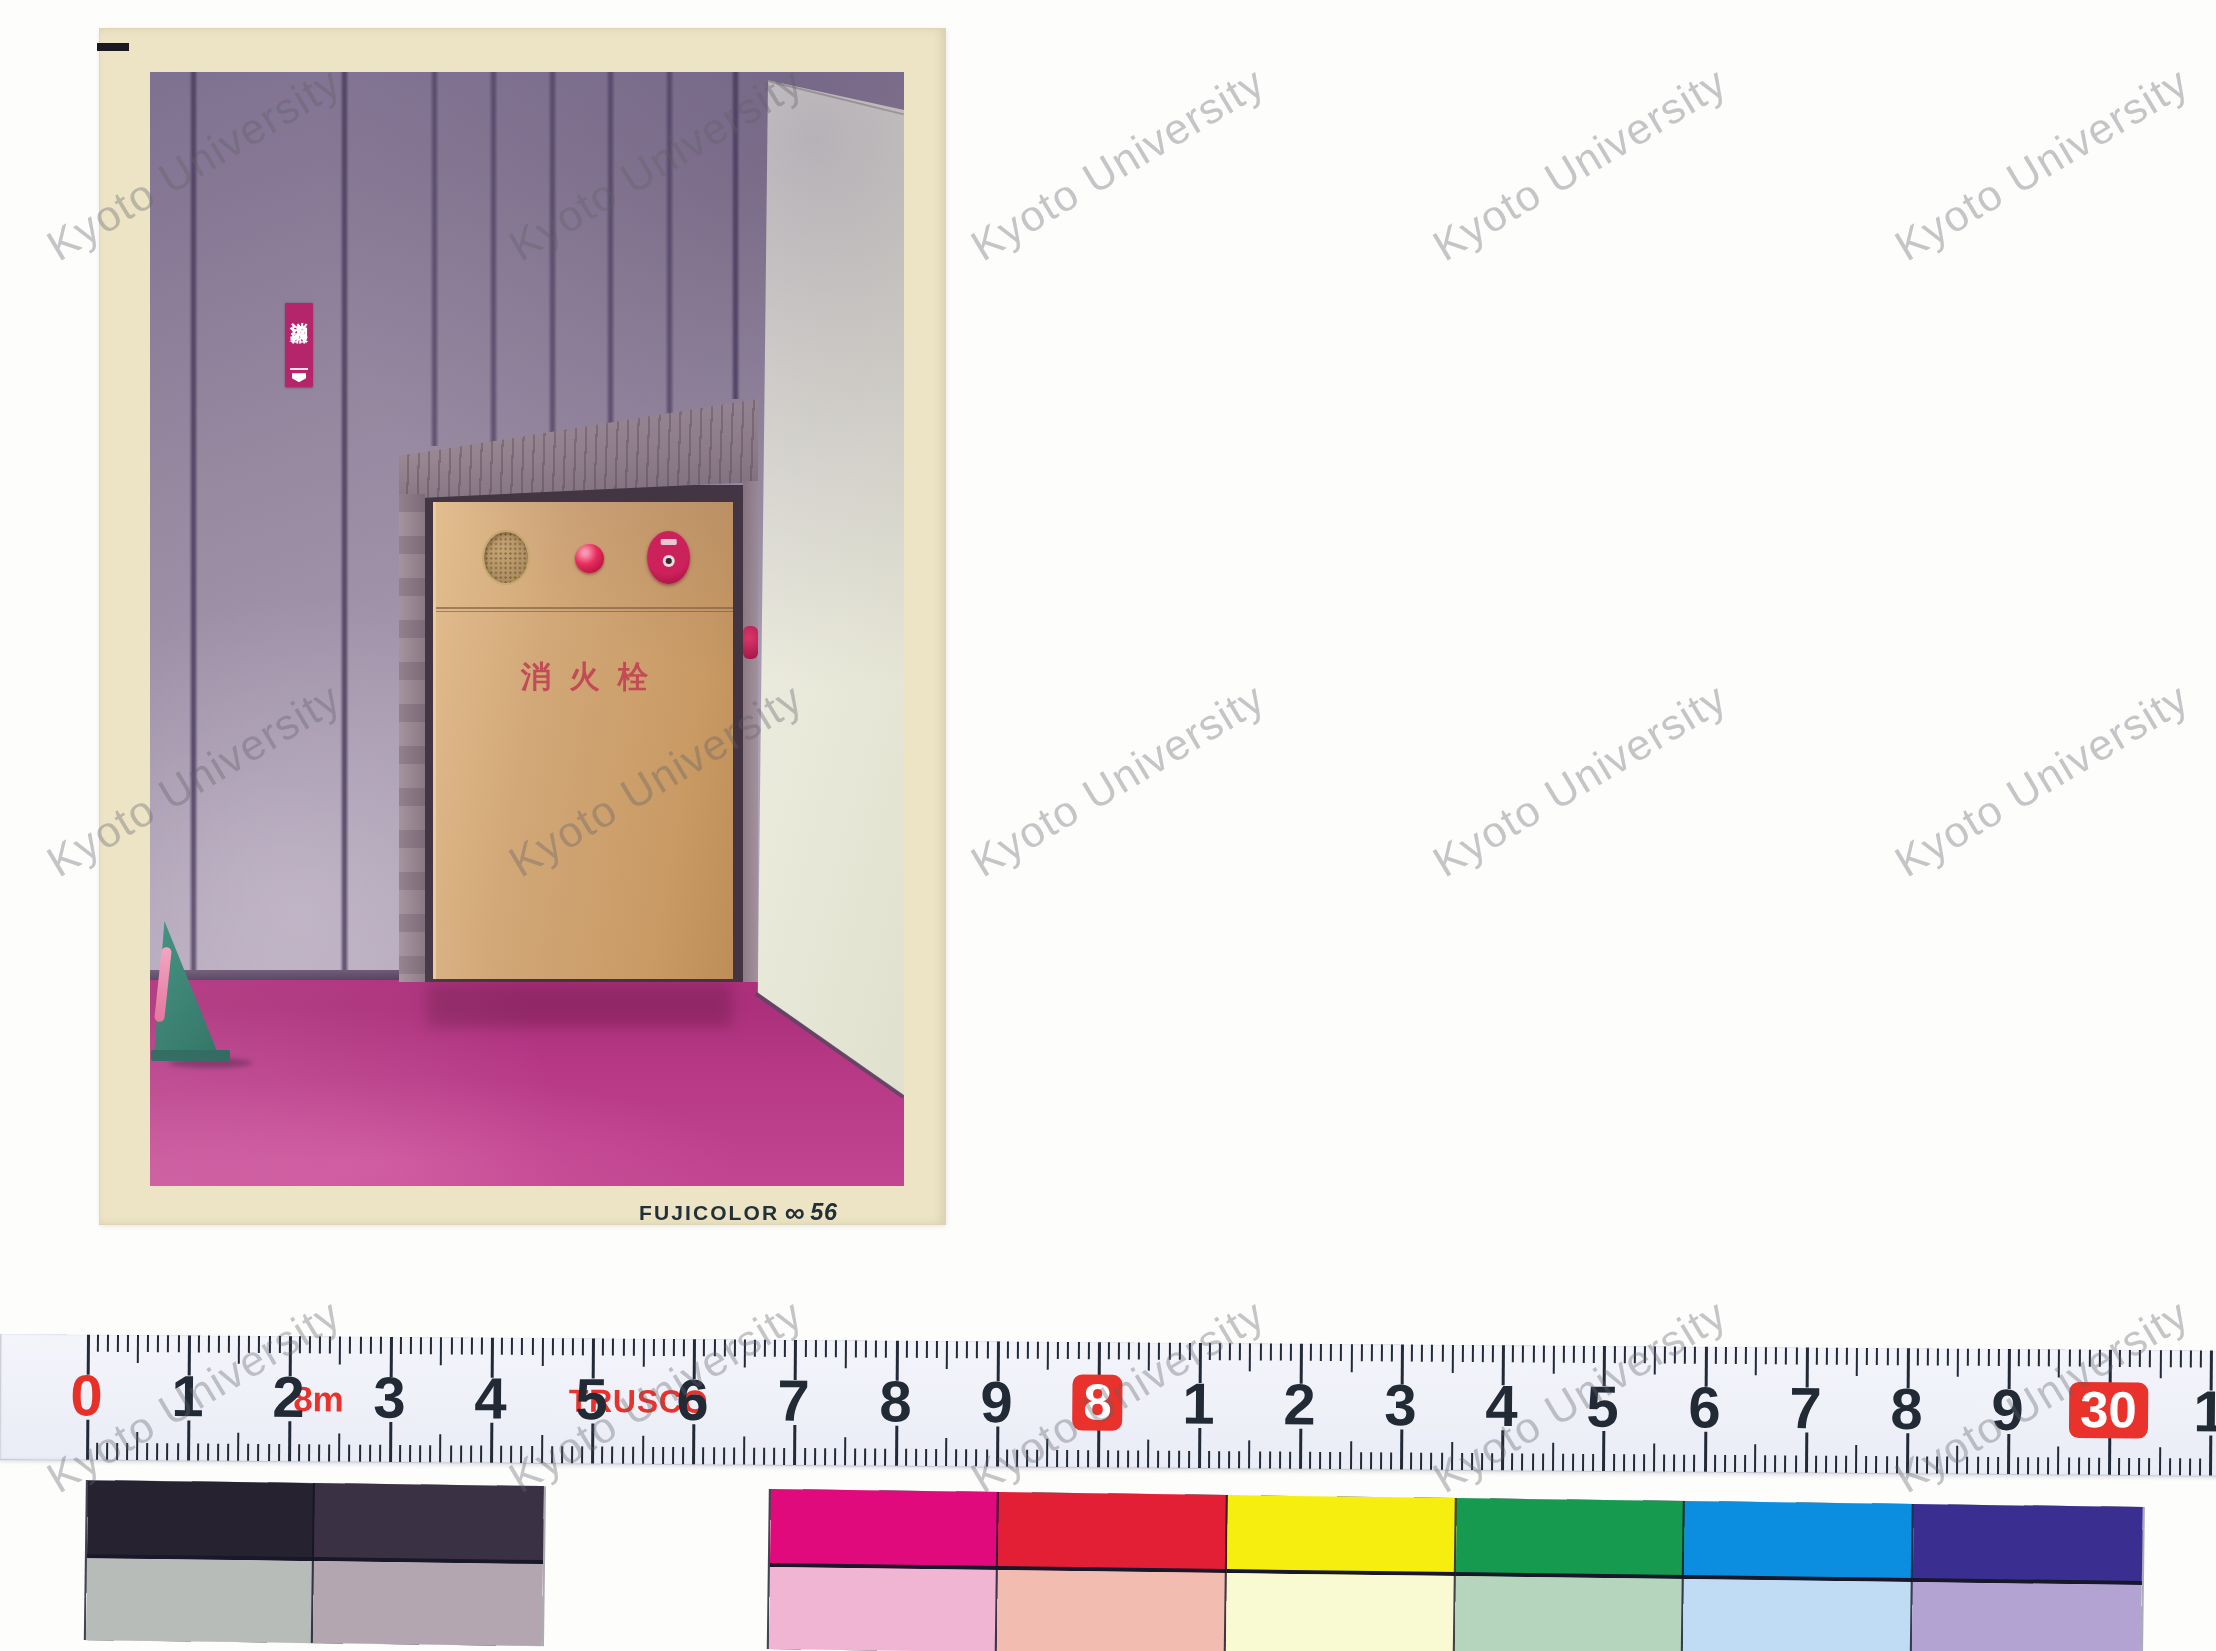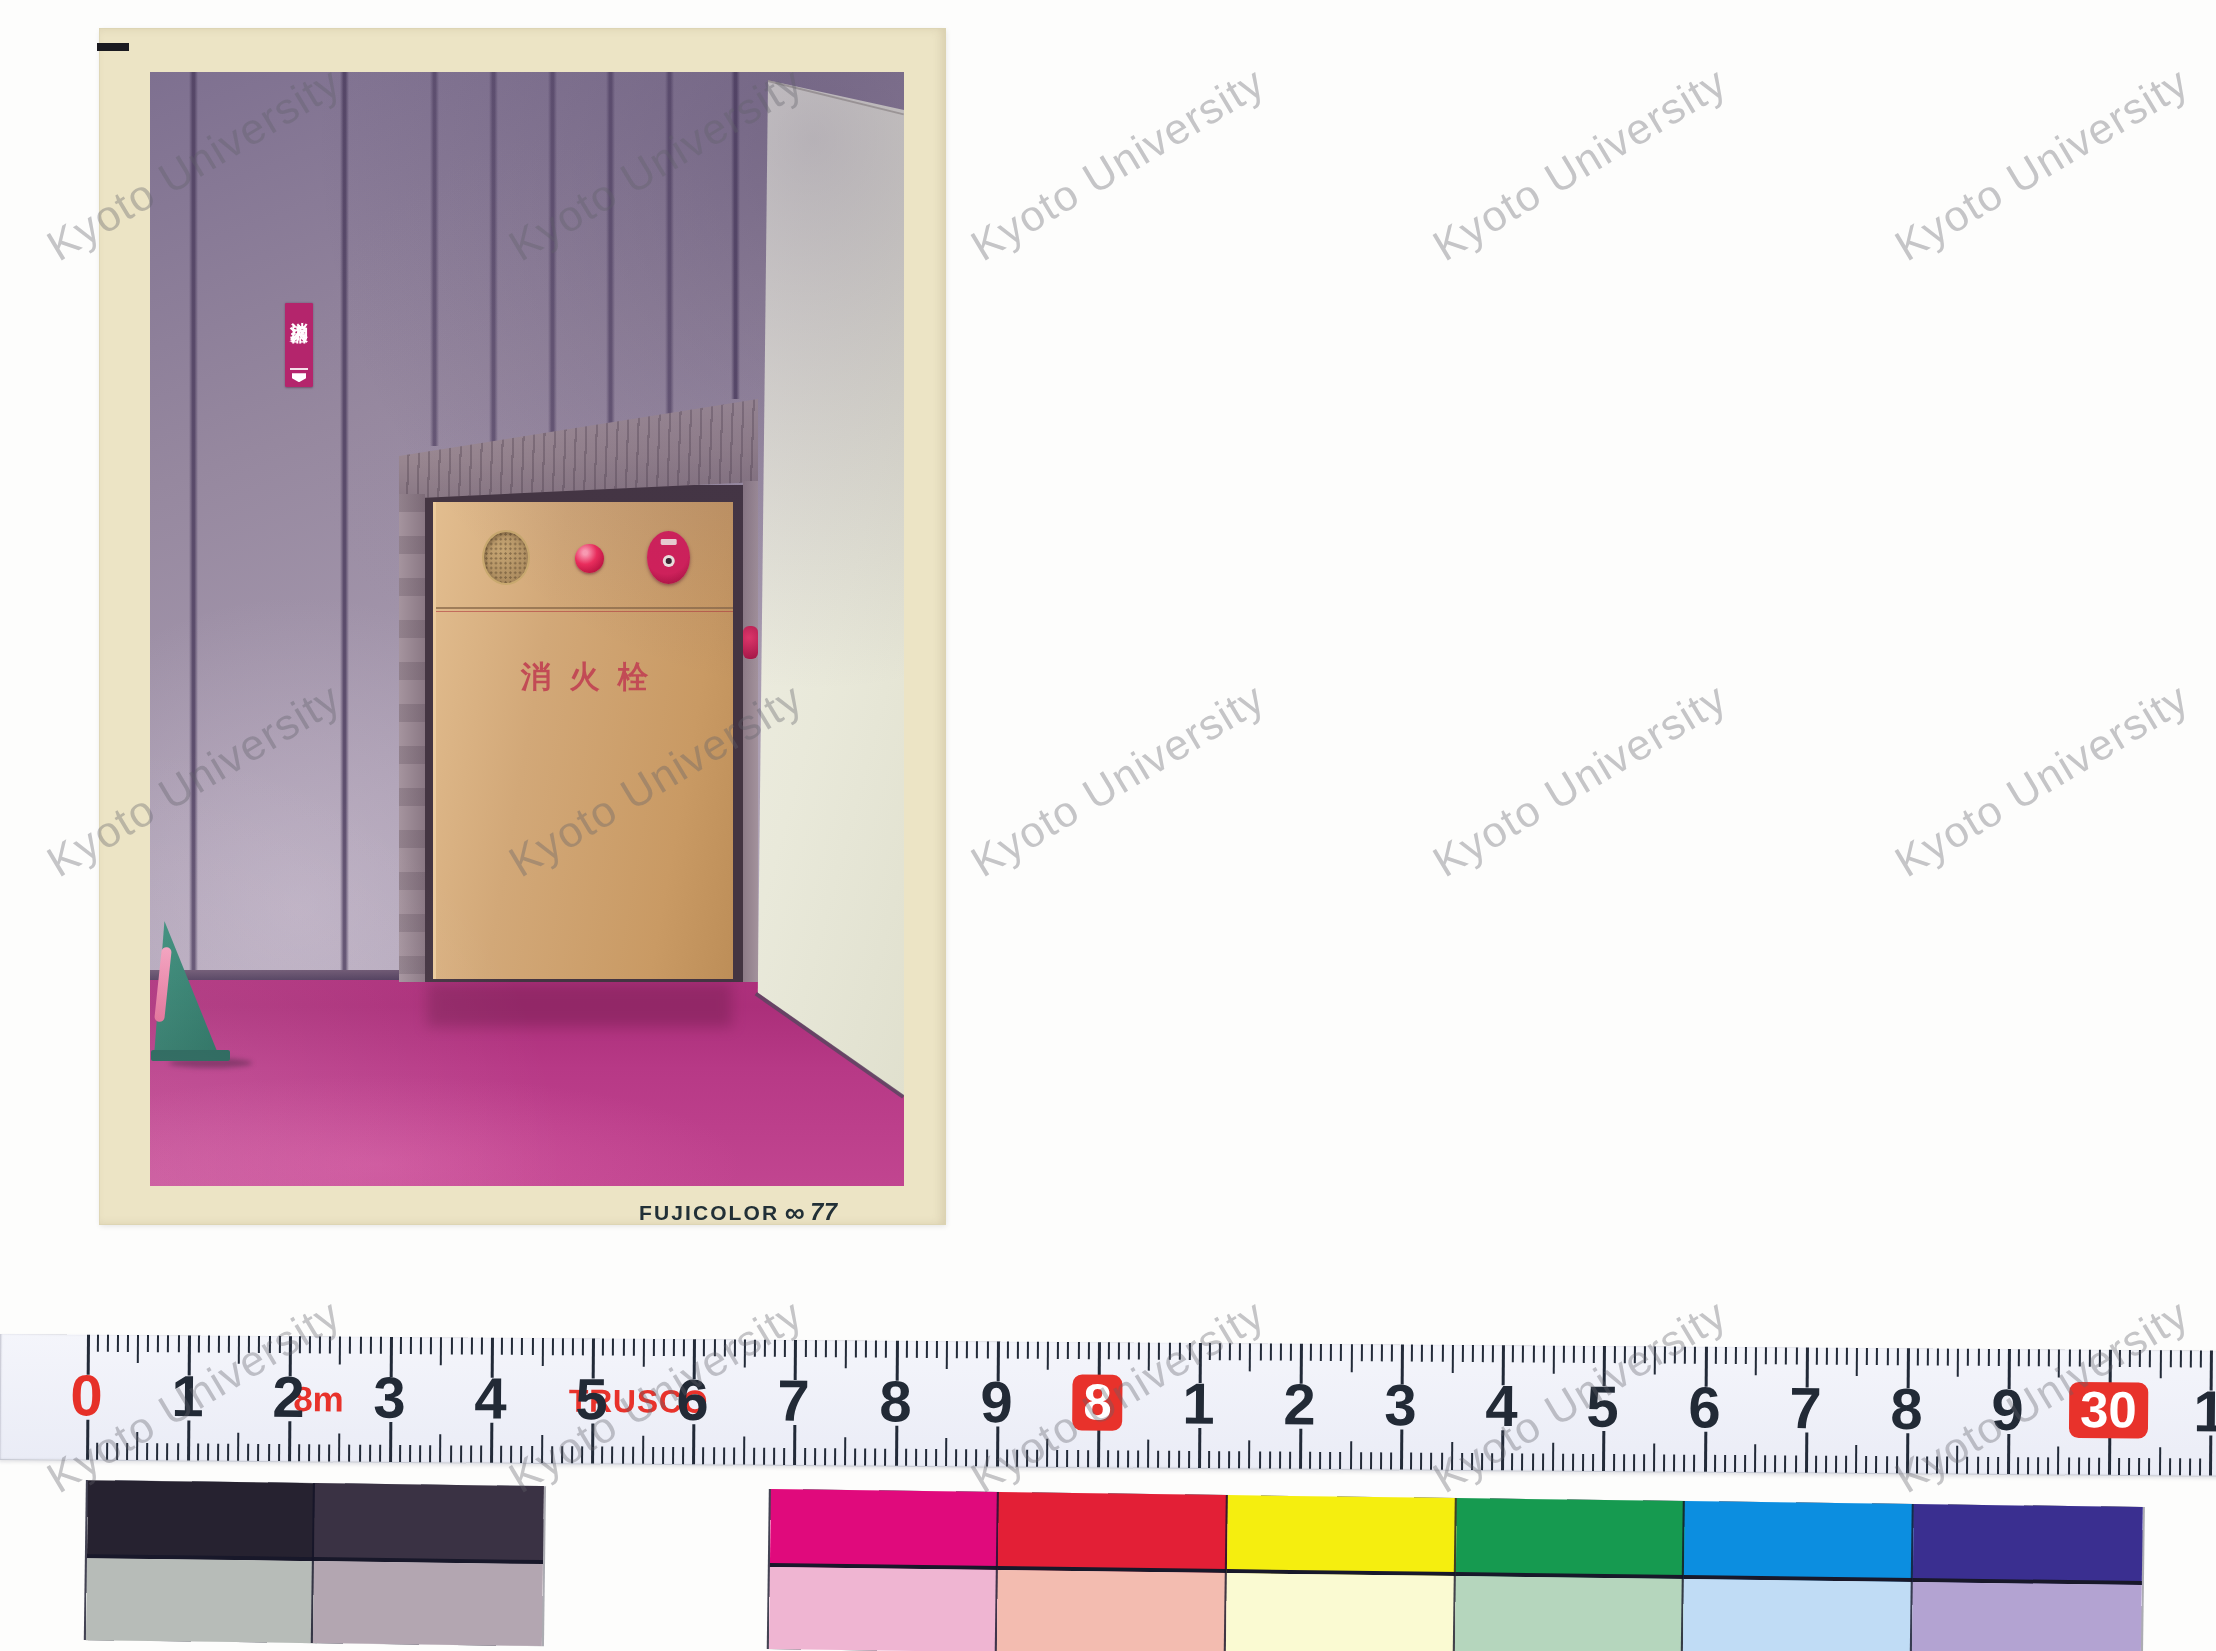--- a/index.html
+++ b/index.html
@@ -216,21 +216,21 @@
 
     <div class="stand-shadow" data-name="stand-shadow"></div>
     <div class="stand-tri" data-name="sign-stand-triangle"></div>
     <div class="stand-base" data-name="sign-stand-base"></div>
     <div class="stand-stick" data-name="sign-stand-pole"></div>
 
     <div class="vignette" data-name="photo-vignette"></div>
   </div>
 
   <div class="caption" data-name="film-print-caption">
-    <span data-name="film-brand-text">FUJICOLOR</span><span class="logo" data-name="fujicolor-chain-logo-icon">∞</span><span class="num" data-name="film-number-text">77</span>
+    <span data-name="film-brand-text">FUJICOLOR</span><span class="logo" data-name="fujicolor-chain-logo-icon">∞</span><span class="num" data-name="film-number-text">56</span>
   </div>
 </div>
 
 <div class="ruler" id="ruler" data-name="measuring-tape-ruler">
   <span class="ruler-meter" data-name="ruler-meter-label">8m</span>
   <span class="ruler-brand" data-name="ruler-brand-label">TRUSCO</span>
 <div class="tick top cm" data-name="ruler-tick" style="left: 87px; height: 40px;"></div>
     <div class="tick bottom cm" data-name="ruler-tick" style="left: 87px; height: 40px;"></div>
     <div class="tick top" data-name="ruler-tick" style="left: 97px; height: 16.6px;"></div>
     <div class="tick bottom" data-name="ruler-tick" style="left: 97px; height: 16.6px;"></div>

